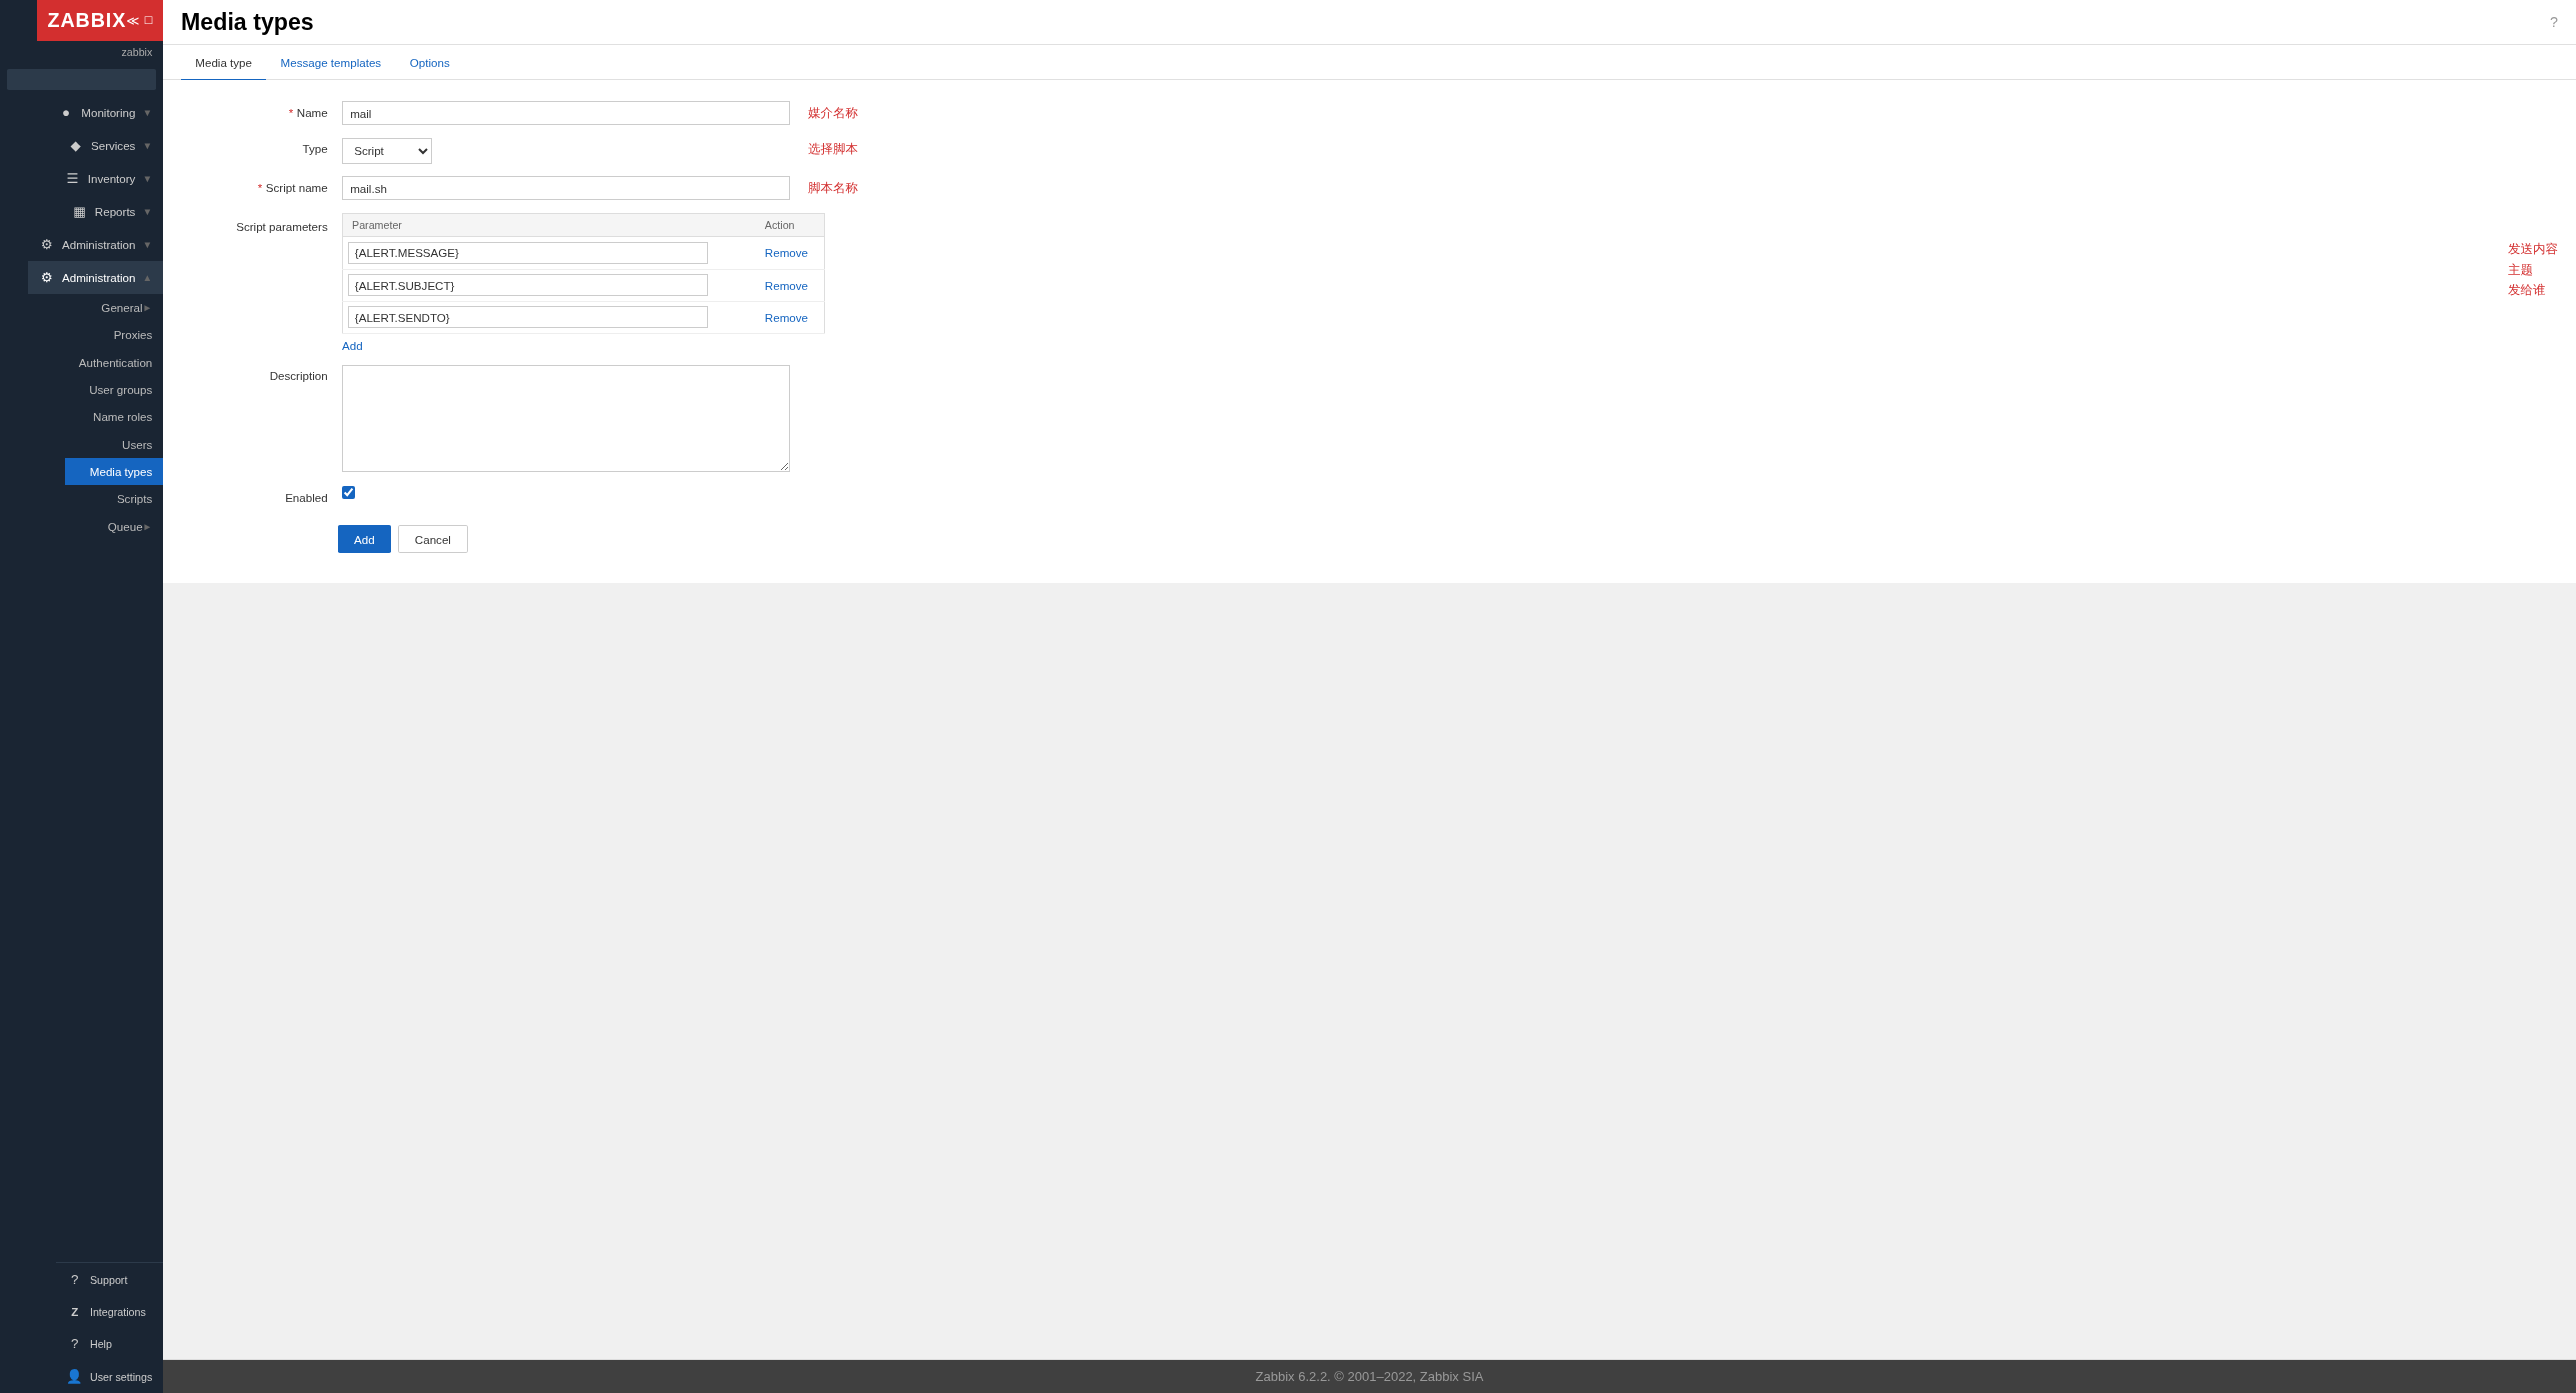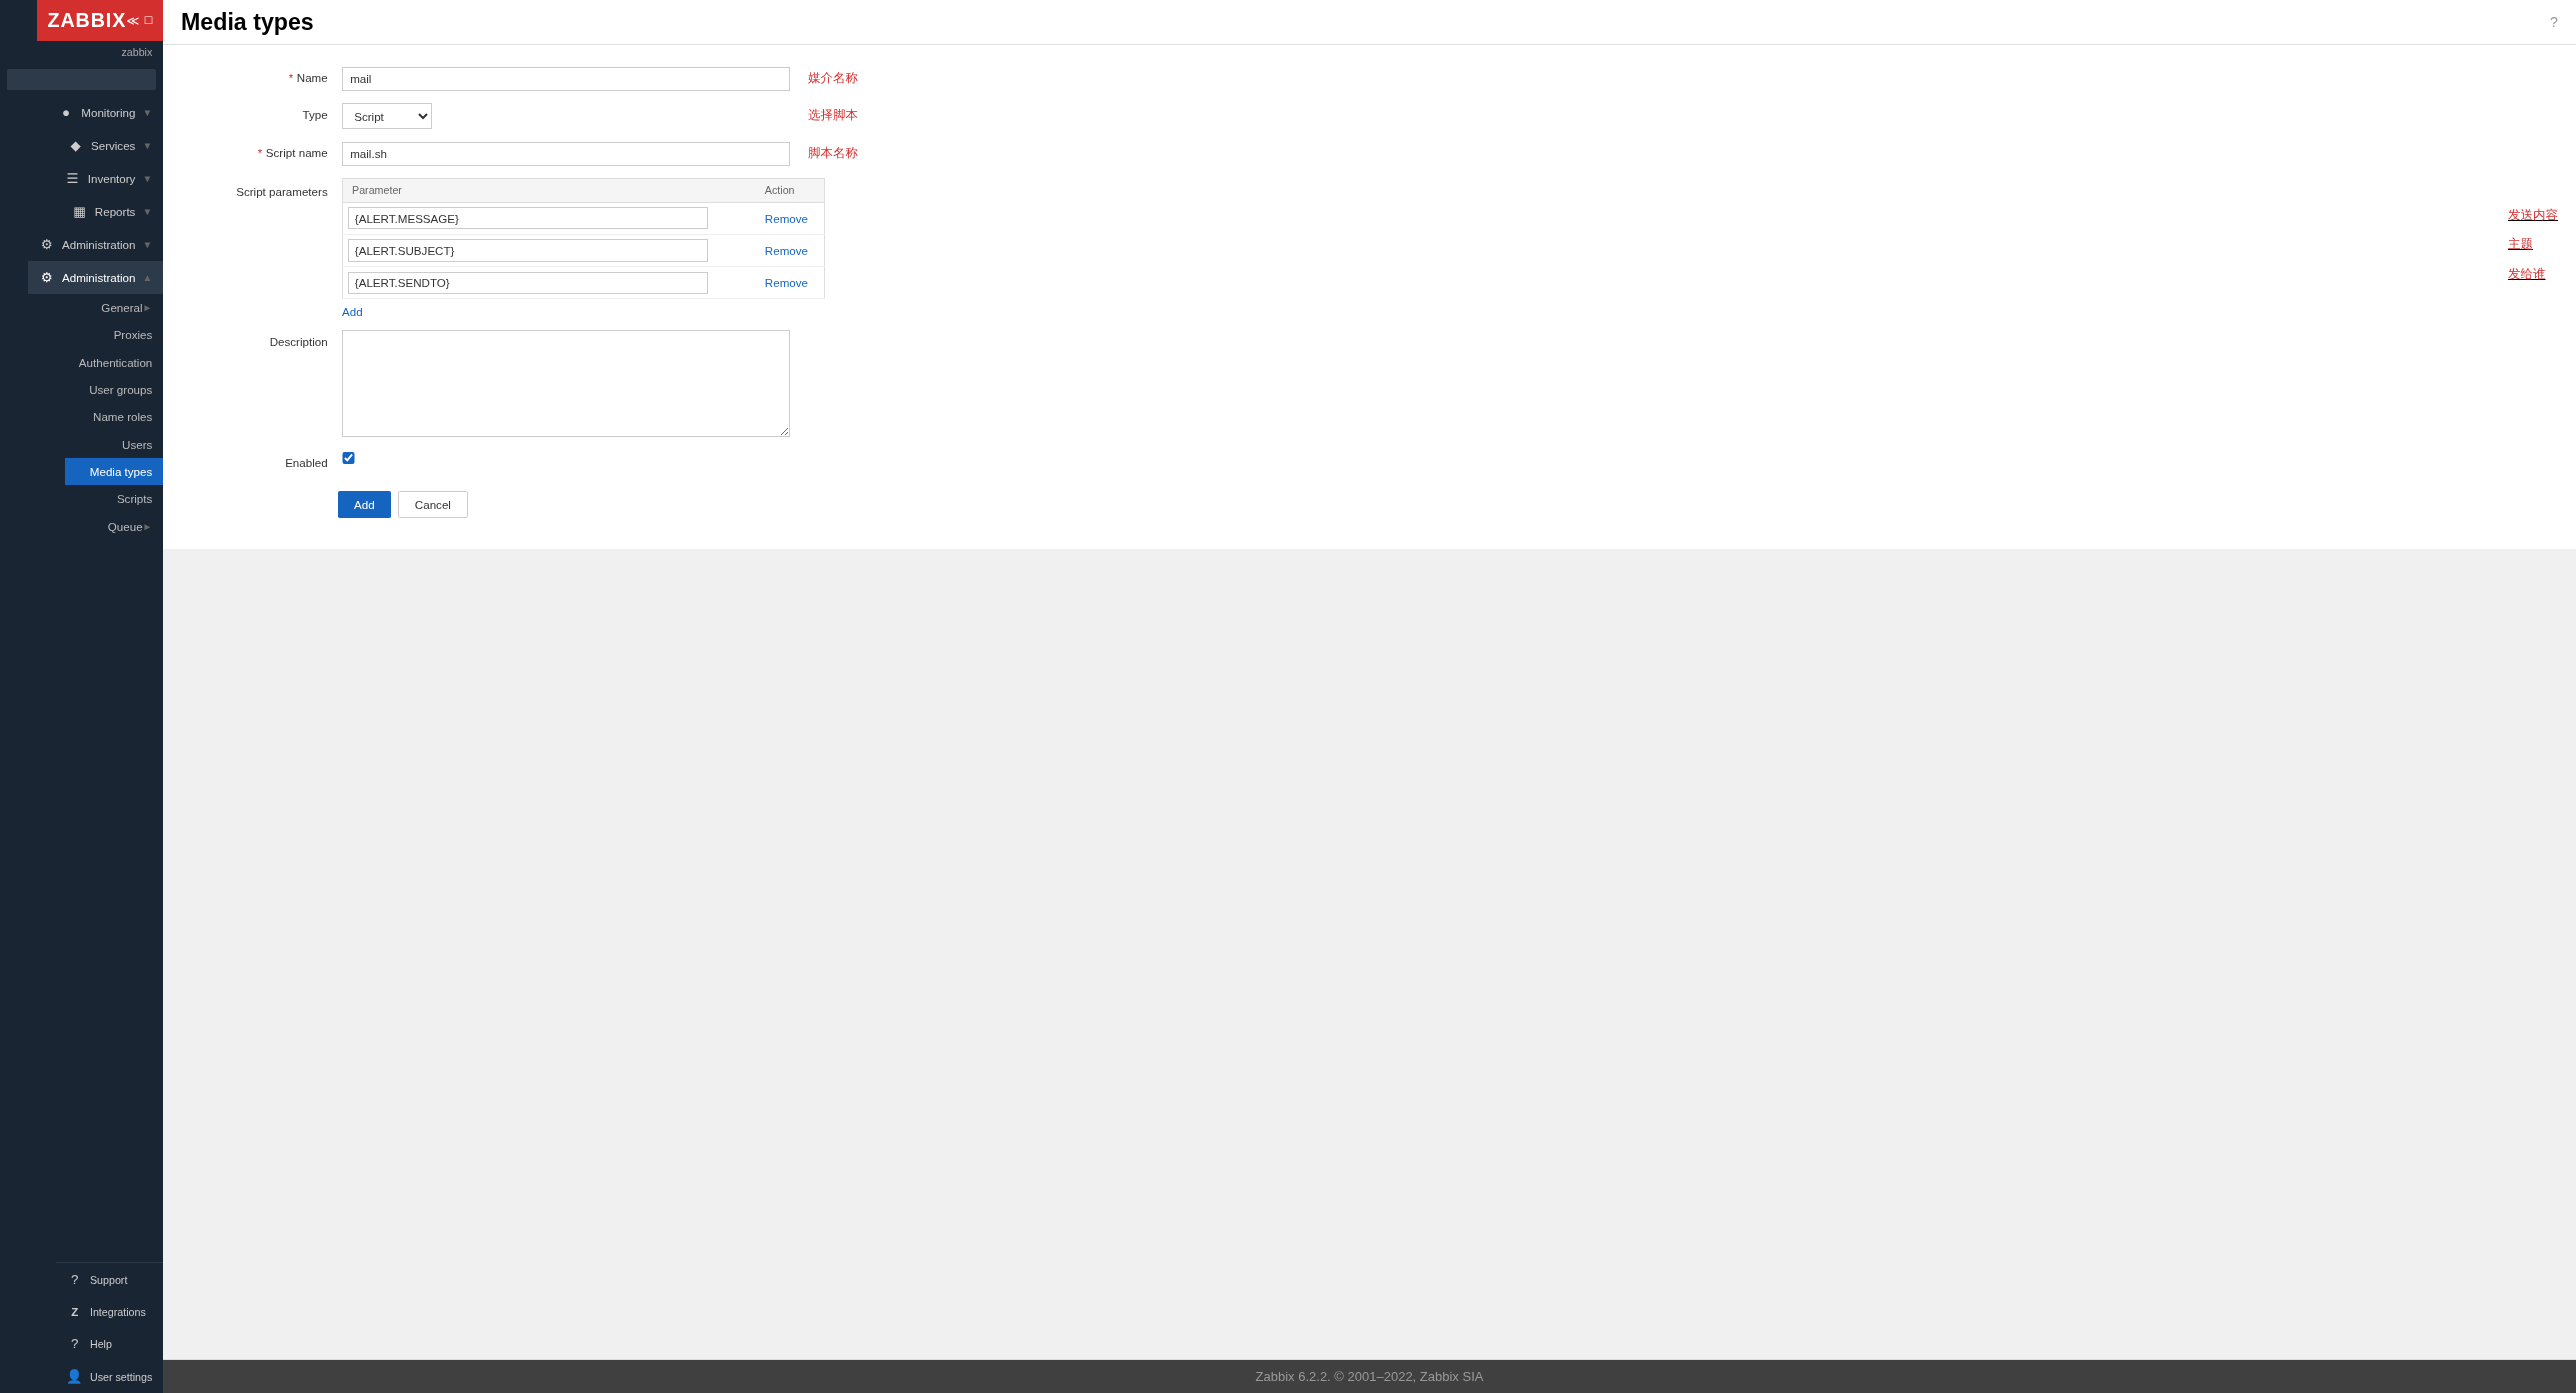--- a/index.html
+++ b/index.html
@@ -401,20 +401,31 @@
 </div>
 
 <div id="content-wrapper">
   <div id="top-bar">
     <h1 id="page-title">
       <span>Media types</span>
     </h1>
     <span id="help-icon-top">?</span>
   </div>
 
+  <div id="tabs-bar">
+    <div class="tab-item active">
+      <span>Media type</span>
+    </div>
+    <div class="tab-item">
+      <span>Message templates</span>
+    </div>
+    <div class="tab-item">
+      <span>Options</span>
+    </div>
+  </div>
 
   <div class="page-content">
     <div id="form-area">
 
       <div class="form-row">
         <div class="form-label">
           <span class="required">*</span><span>Name</span>
         </div>
         <div class="form-control">
           <input type="text" value="mail" style="">
@@ -482,21 +493,21 @@
                 </td>
                 <td>
                   <button class="remove-btn">Remove</button>
                 </td>
               </tr>
             </tbody>
           </table>
           <a class="add-link">Add</a>
         </div>
 
-        <div style="display:flex;flex-direction:column;margin-left:28px;margin-top:25px;gap:9px;text-decoration:underline;">
+        <div style="display:flex;flex-direction:column;margin-left:28px;margin-top:25px;gap:0;">
           <span class="annotation" style="margin-left:0;">发送内容</span>
           <span class="annotation" style="margin-left:0;">主题</span>
           <span class="annotation" style="margin-left:0;">发给谁</span>
         </div>
       </div>
 
       <div class="form-row">
         <div class="form-label">Description</div>
         <div class="form-control">
           <textarea style=""></textarea>

